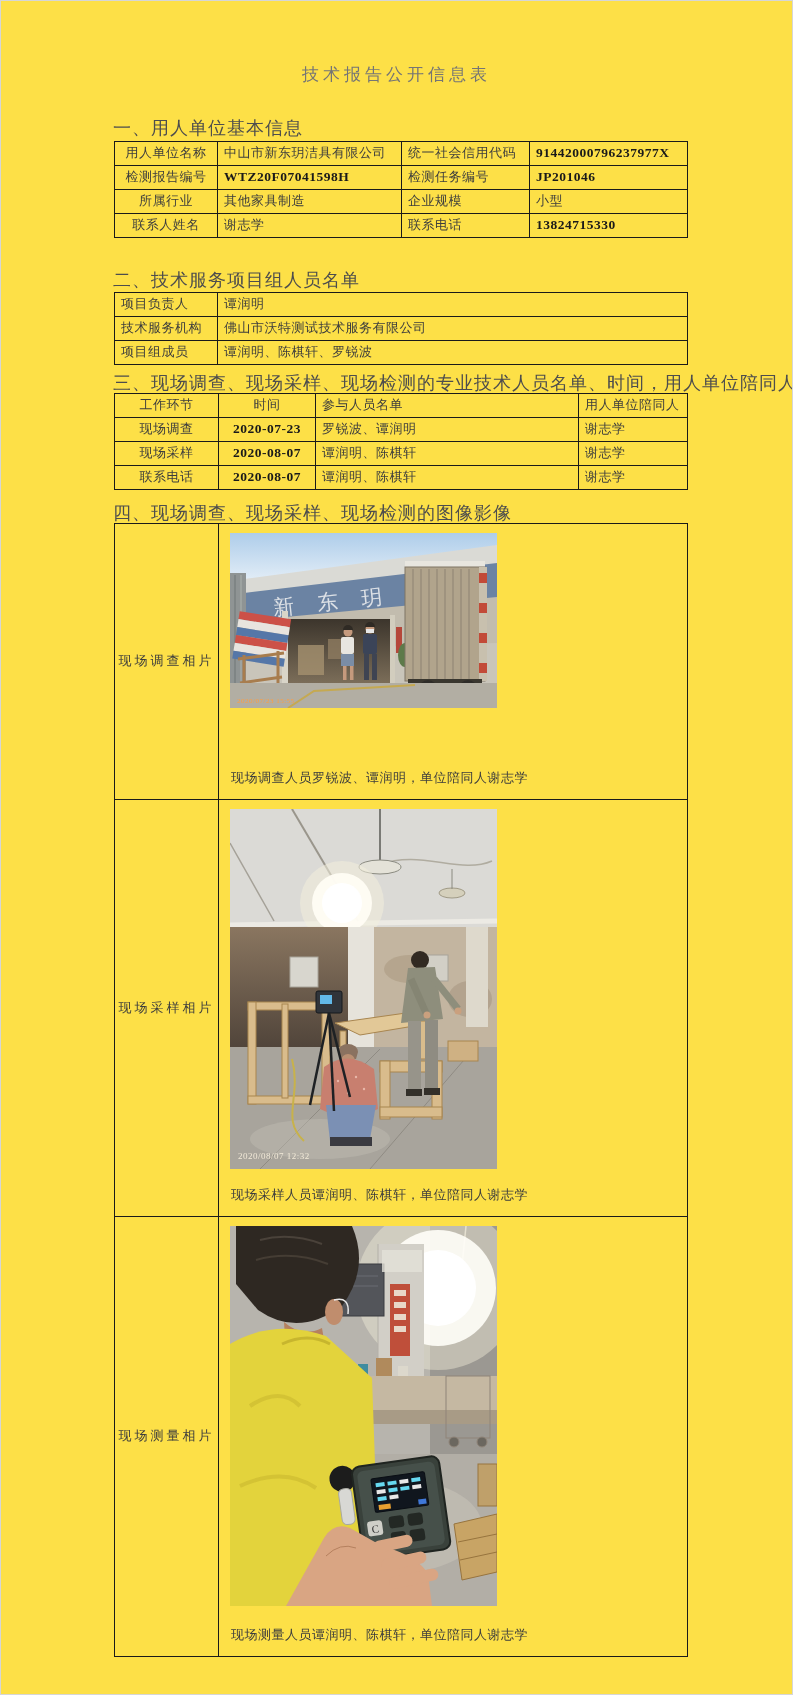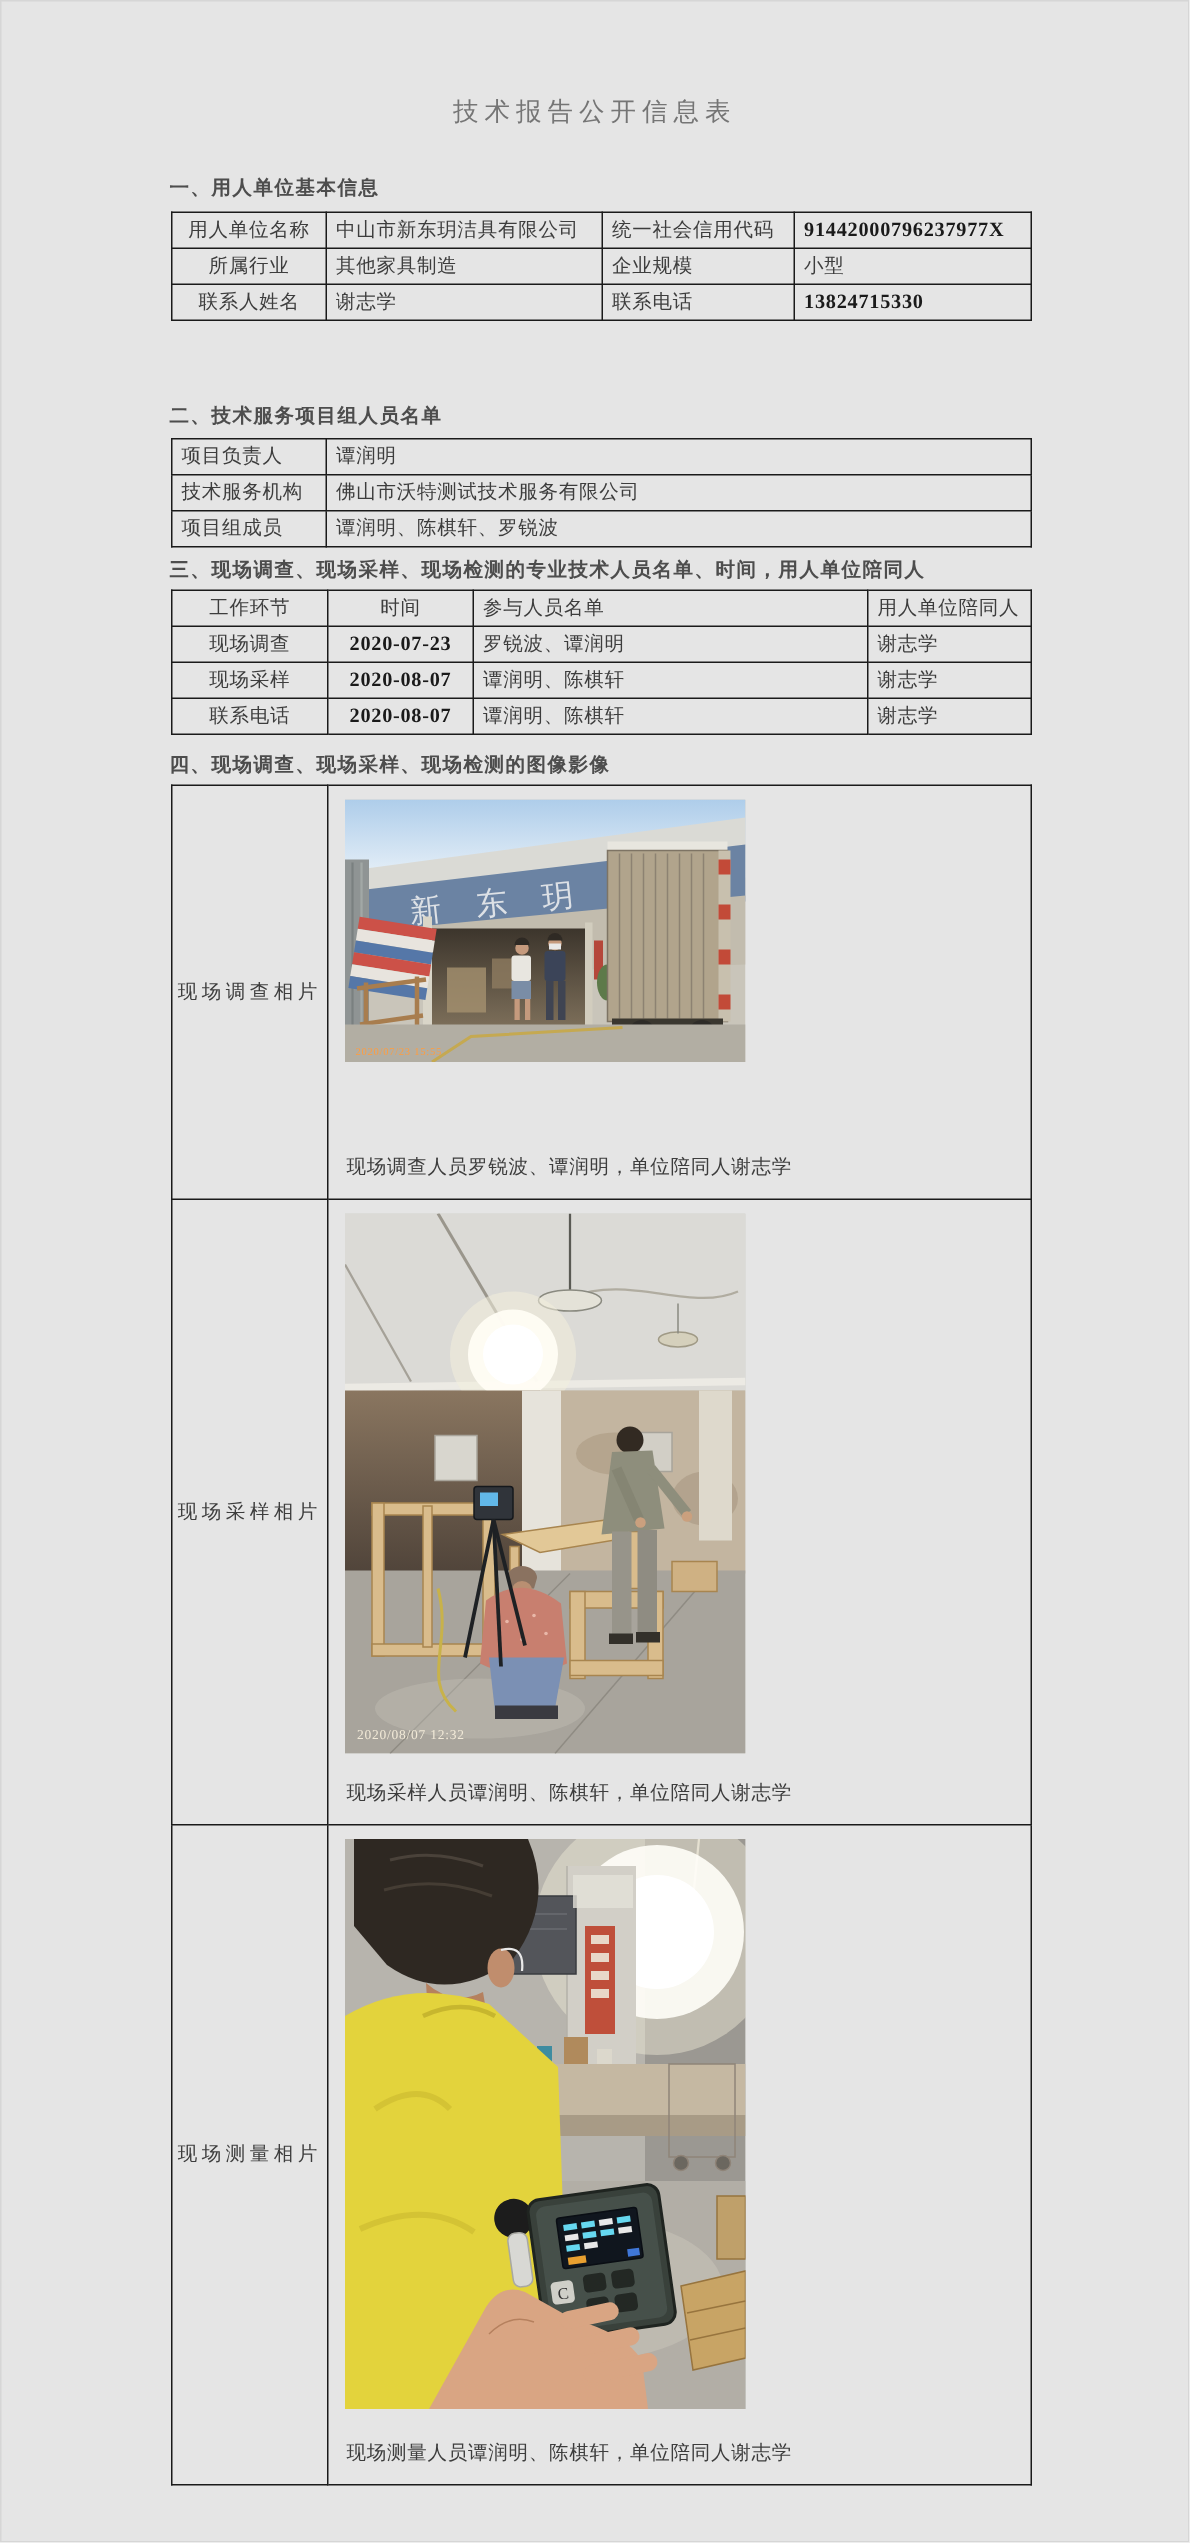--- a/index.html
+++ b/index.html
@@ -1,27 +1,27 @@
 <!DOCTYPE html>
 <html><head>
 <meta charset="utf-8">
 <style>
   html,body{margin:0;padding:0;background:#ffffff;}
   .page{
-    position:relative;width:791px;height:1693px;background:#e5e5e5;
+    position:relative;width:791px;height:1693px;background:#fde047;
     border:1px solid #d6d6d6;
     font-family:"Liberation Serif","DejaVu Serif",serif;
     color:#3d3d3d;overflow:hidden;
   }
   .doc-title{
     position:absolute;top:62px;left:0;width:100%;text-align:center;
     font-size:17px;letter-spacing:4px;color:#757575;
   }
   .sec-heading{
-    position:absolute;left:112px;font-size:13px;color:#4d4d4d;letter-spacing:1px;white-space:nowrap;font-weight:bold;
+    position:absolute;left:112px;font-size:18px;color:#4d4d4d;letter-spacing:1px;white-space:nowrap;
   }
   #h1{top:115px;} #h2{top:267px;} #h3{top:370px;} #h4{top:500px;}
   table.tbl{
     position:absolute;left:113px;width:573px;border-collapse:collapse;table-layout:fixed;
     font-size:13px;color:#3d3d3d;
   }
   .tbl td{border:1px solid #1a1a1a;padding:0 6px;height:23px;line-height:1.25;letter-spacing:0.5px;overflow:hidden;}
   #tbl1{top:140px;border-radius:30px;} #tbl2{top:291px;} #tbl3{top:392px;} #tbl4{top:522px;}
   .c{text-align:center;}
   .lat{font-weight:bold;color:#1a1a1a;letter-spacing:0;font-size:13.5px;}
@@ -48,20 +48,26 @@
         <col style="width:184px">
         <col style="width:128px">
         <col style="width:158px">
       </colgroup>
     <tbody>
         <tr>
       <td class="c">用人单位名称</td>
       <td>中山市新东玥洁具有限公司</td>
       <td>统一社会信用代码</td>
       <td class="lat">91442000796237977X</td>
+    </tr>
+    <tr>
+      <td class="c">检测报告编号</td>
+      <td class="lat">WTZ20F07041598H</td>
+      <td>检测任务编号</td>
+      <td class="lat">JP201046</td>
     </tr>
     <tr>
       <td class="c">所属行业</td>
       <td>其他家具制造</td>
       <td>企业规模</td>
       <td>小型</td>
     </tr>
     <tr>
       <td class="c">联系人姓名</td>
       <td>谢志学</td>

